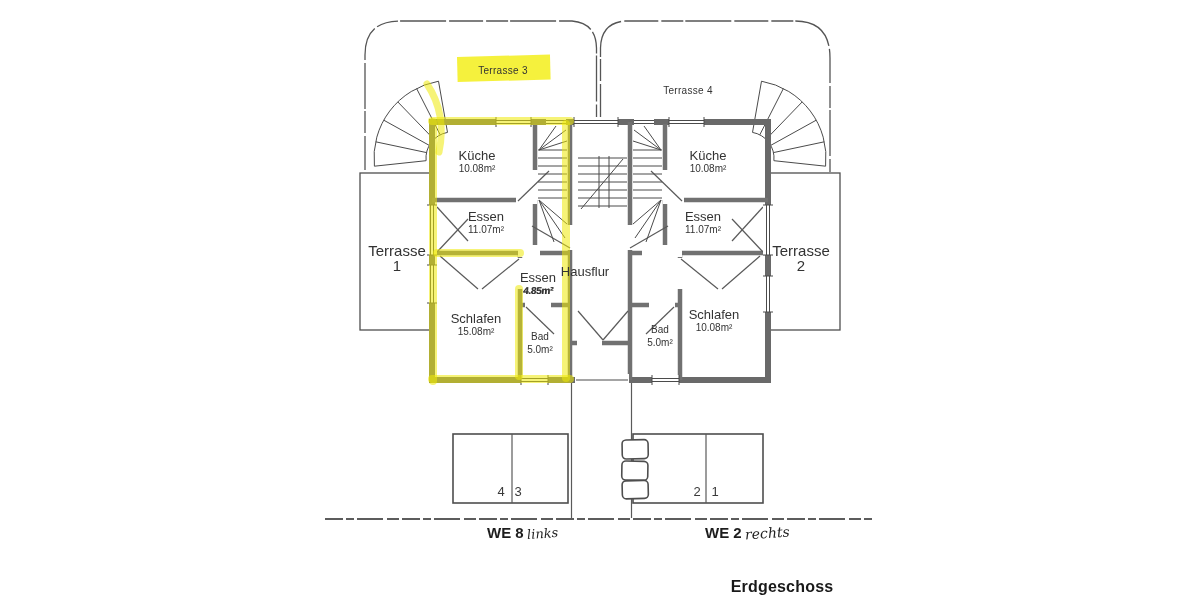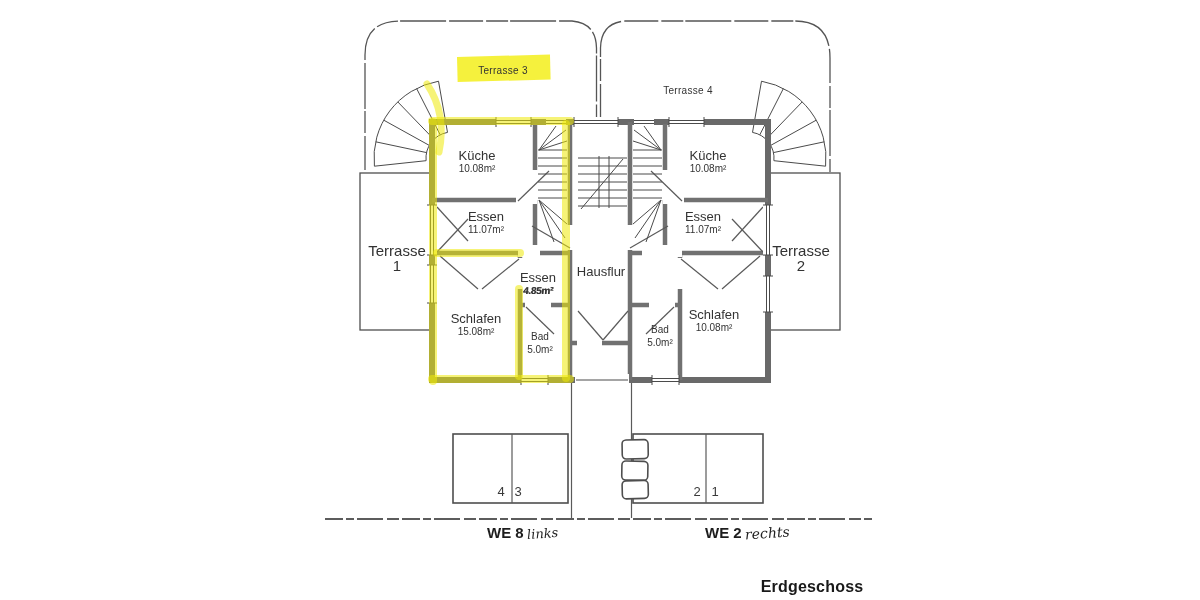--- a/index.html
+++ b/index.html
@@ -324,21 +324,21 @@
 <div class="lbl" style="left:703px; top:223px;">
   <div class="rname">Essen</div>
   <div class="rarea">11.07m²</div>
 </div>
 
 <div class="lbl" style="left:538px; top:284px;">
   <div class="rname">Essen</div>
   <div class="rarea scr">4.85m²</div>
 </div>
 
-<div class="lbl rname" style="left:601px; top:271px;">
+<div class="lbl rname" style="left:585px; top:271px;">
   <span>Hausflur</span>
 </div>
 
 <div class="lbl" style="left:476px; top:325px;">
   <div class="rname">Schlafen</div>
   <div class="rarea">15.08m²</div>
 </div>
 <div class="lbl" style="left:714px; top:321px;">
   <div class="rname">Schlafen</div>
   <div class="rarea">10.08m²</div>
@@ -366,17 +366,17 @@
   <span>1</span>
 </div>
 
 <div class="lbl we" style="left:487px; top:533px; transform:translate(0,-50%);">
   <span>WE 8</span><span class="hand">links</span>
 </div>
 <div class="lbl we" style="left:705px; top:533px; transform:translate(0,-50%);">
   <span>WE 2</span><span class="hand" style="font-size:14px;">rechts</span>
 </div>
 
-<div class="lbl floor" style="left:812px; top:586px;">
+<div class="lbl floor" style="left:782px; top:586px;">
   <span>Erdgeschoss</span>
 </div>
 
 </div>
 
 </body></html>

